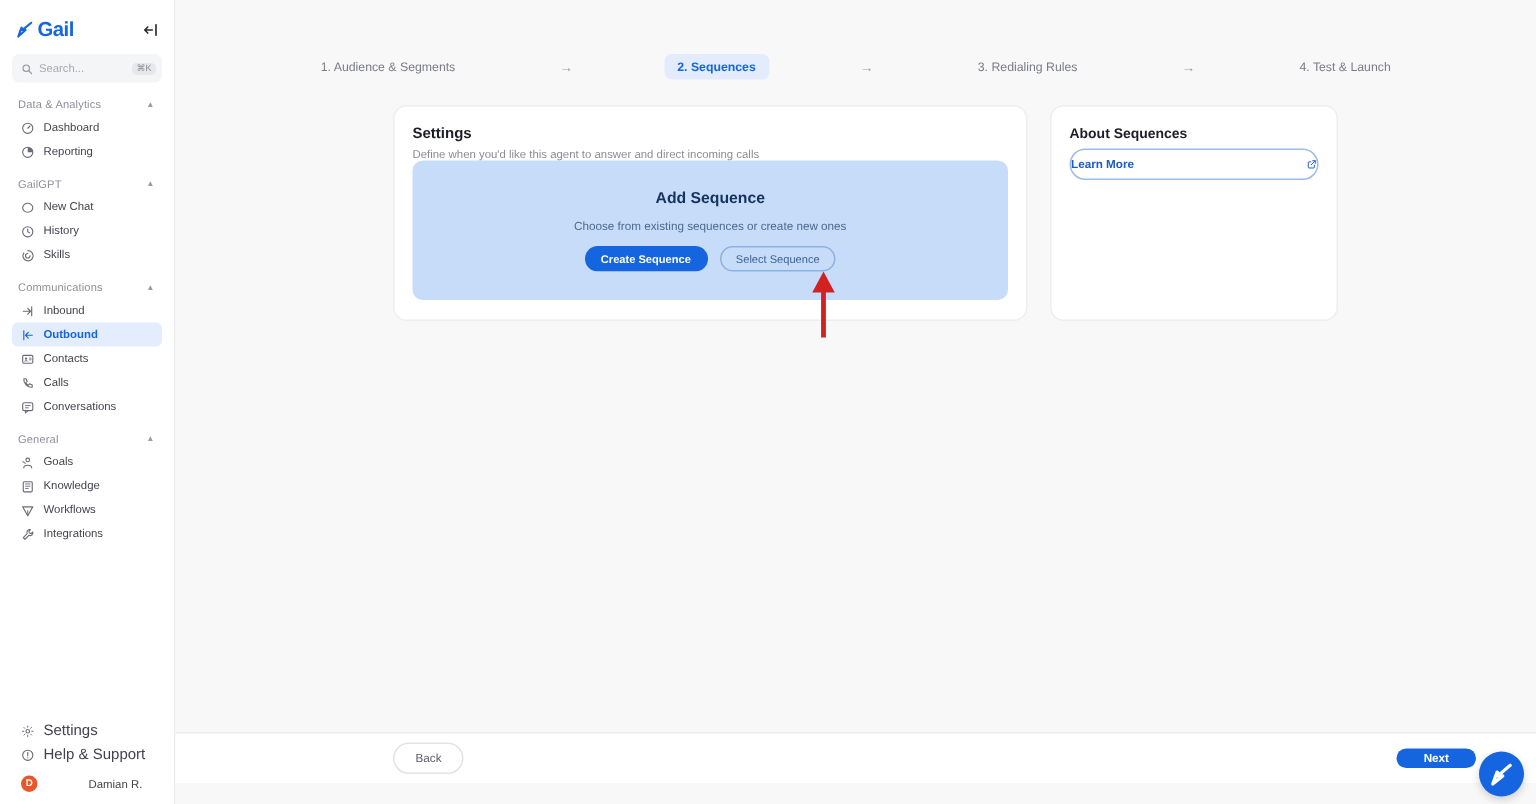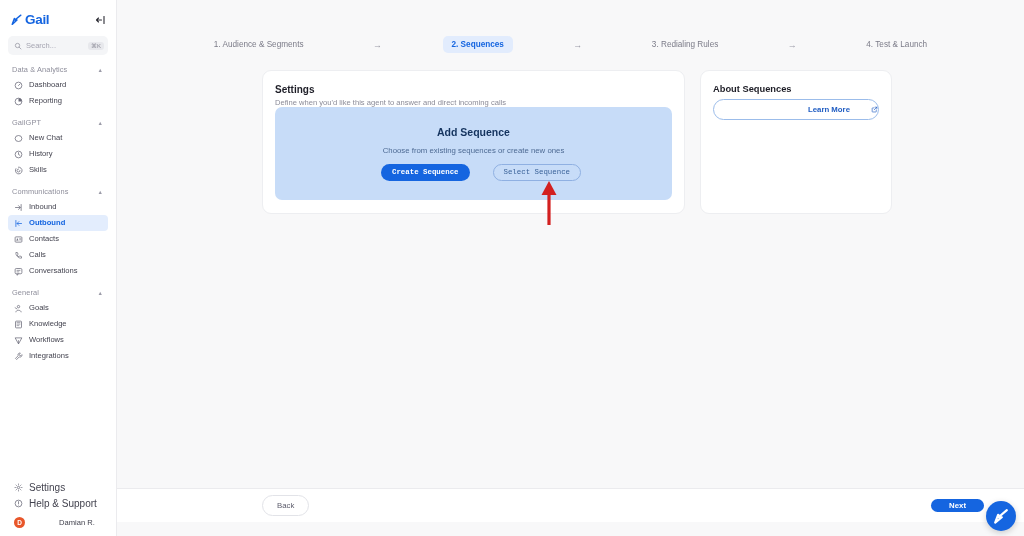--- a/index.html
+++ b/index.html
@@ -123,32 +123,31 @@
     background: #c7dcf8; border-radius: 7px; height: 93px;
     display: flex; flex-direction: column; align-items: center; justify-content: center;
     gap: 8px;
   }
   .add-title { font-size: 10.5px; font-weight: 700; color: #14335e; }
   .add-sub { font-size: 7.8px; color: #4d6a93; }
   .add-actions { display: flex; gap: 8px; align-items: center; margin-top: 1px; }
   .btn {
     font-size: 7.4px; border-radius: 10px; padding: 4px 10px; cursor: pointer;
     white-space: nowrap; border: 1px solid transparent; line-height: 1;
-    font-family: Liberation Mono, monospace;
-    margin-left: 15px;
+    font-family: Liberation Sans, sans-serif;
   }
   .btn-primary { background: #1565e0; color: #ffffff; font-weight: 600; }
   .btn-ghost { background: transparent; color: #3b6399; border-color: #8fb0e2; }
 
   .card-side { flex: 0 0 192px; }
   .side-title { font-size: 9.3px; font-weight: 700; color: #1d1d26; margin-bottom: 5px; }
   .side-body { font-size: 7.2px; line-height: 1.55; color: #85858f; margin-bottom: 10px; }
   .learn-btn {
     width: 100%; height: 21px; border: 1px solid #9bbcea; border-radius: 11px;
-    background: #fff; display: flex; align-items: center; justify-content: flex-end; gap: 21px;
+    background: #fff; display: flex; align-items: center; justify-content: space-between; gap: 4px;
     cursor: pointer; font-size: 7.8px; color: #1f5cc2; font-weight: 600;
   }
   .ext-ico { width: 7px; height: 7px; display: block; }
 
   
   .annot-arrow {
     position: absolute; left: 423px; top: 180px;
     width: 18px; height: 45px; pointer-events: none;
   }
 

